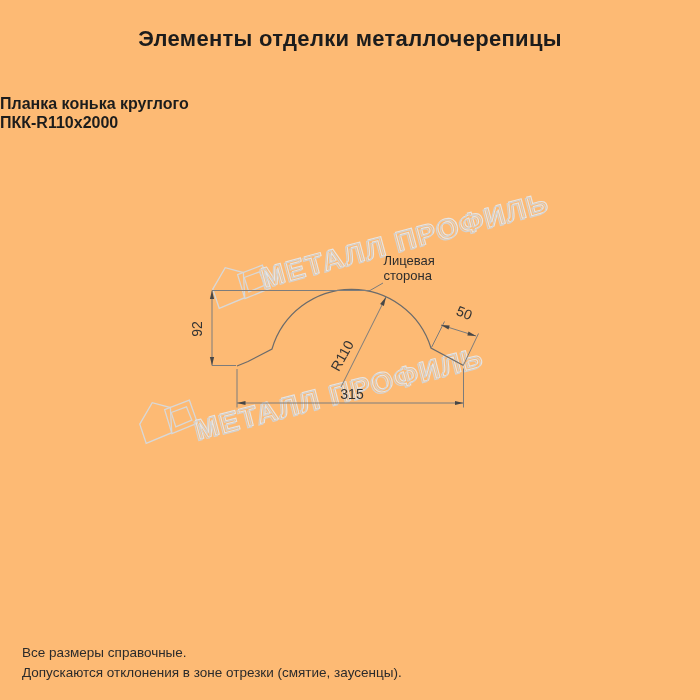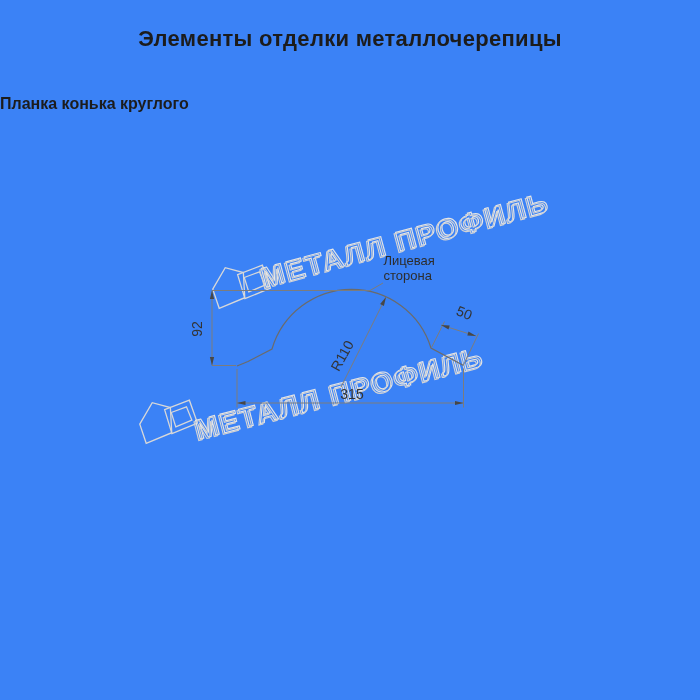--- a/index.html
+++ b/index.html
@@ -1,16 +1,16 @@
 <!DOCTYPE html>
 <html><head>
 <meta charset="utf-8">
 <style>
   html,body{margin:0;padding:0;background:#fff;}
-  .page{position:relative;width:700px;height:700px;background:#3b82f6;overflow:hidden;
+  .page{position:relative;width:700px;height:700px;background:#fdba74;overflow:hidden;
         font-family:"Liberation Sans",sans-serif;}
   .title{position:absolute;top:26px;left:0;width:100%;text-align:center;
          font-weight:bold;font-size:22px;letter-spacing:.3px;color:#1c1c1c;}
   .subtitle{position:absolute;top:94px;left:0;width:100%;text-align:left;
             font-weight:bold;font-size:16px;line-height:19px;color:#1c1c1c;}
   .notes{position:absolute;left:22px;top:643px;font-size:13.5px;line-height:20px;color:#2b2b2b;}
   svg.drawing{position:absolute;left:0;top:0;width:700px;height:700px;
               font-family:"Liberation Sans",sans-serif;}
   .ln{stroke:#7c7c7c;stroke-width:1;fill:none;}
   .profile{stroke:#6b6b6b;stroke-width:1.2;fill:none;}
@@ -24,20 +24,21 @@
 </style>
 </head>
 <body>
 
 <div class="page">
 
   <div class="title">Элементы отделки металлочерепицы</div>
 
   <div class="subtitle">
     <div>Планка конька круглого</div>
+    <div>ПКК-R110х2000</div>
   </div>
 
   <svg class="drawing" viewBox="0 0 700 700">
 
     <g>
       <g class="wm-logo" transform="translate(206,268) rotate(-10)">
         <path d="M3,22 L19,3 L36,11 L33,36 L6,42 Z"></path>
         <path d="M30,12 L56,7 L60,31 L33,37 Z"></path>
         <path d="M36,16 L52,13 L55,27 L38,31 Z"></path>
       </g>
@@ -90,14 +91,18 @@
       <text class="dimtxt" transform="translate(346.5,358) rotate(-61)" text-anchor="middle">R110</text>
     </g>
 
     <g>
       <polyline class="ln" points="383,283 370,290.5"></polyline>
       <text class="lbltxt" x="383.5" y="265">Лицевая</text>
       <text class="lbltxt" x="383.5" y="280">сторона</text>
     </g>
   </svg>
 
+  <div class="notes">
+    <div>Все размеры справочные.</div>
+    <div>Допускаются отклонения в зоне отрезки (смятие, заусенцы).</div>
+  </div>
 
 </div>
 
 </body></html>

